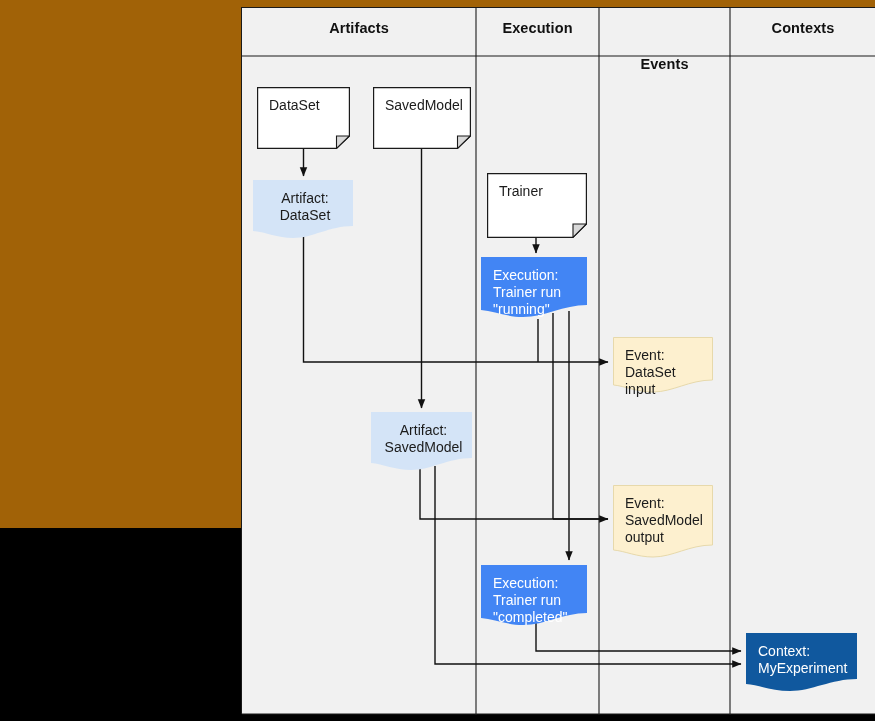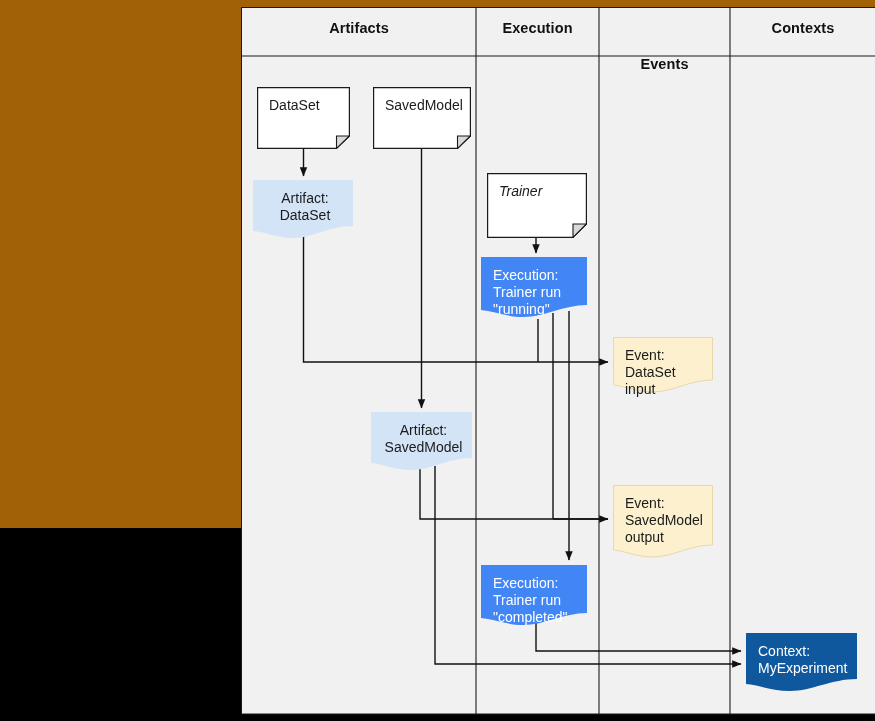--- a/index.html
+++ b/index.html
@@ -140,21 +140,21 @@
     </div>
 
     <div class="node node-artifact" style="left:11px; top:172px; width:100px; height:60px;">
       <svg width="100" height="60" viewBox="0 0 100 60">
         <path d="M 0 0 H 100 V 46 C 76 46 60 58 40 58 C 24 58 12 52 0 51 Z" fill="#d4e4f7"></path>
       </svg>
       <div class="node-label">Artifact:
 DataSet</div>
     </div>
 
-    <div class="node node-doc" style="left:245px; top:165px; width:100px; height:65px;font-style:italic;">
+    <div class="node node-doc" style="left:245px; top:165px; width:100px; height:65px;">
       <svg width="100" height="65" viewBox="0 0 100 65">
         <path d="M 0.6 0.6 H 99.4 V 51 L 86 64.4 H 0.6 Z" fill="#ffffff" stroke="#1a1a1a" stroke-width="1.2"></path>
         <path d="M 99.4 51 L 86 51 L 86 64.4 Z" fill="#d9d9d9" stroke="#1a1a1a" stroke-width="1.1"></path>
       </svg>
       <div class="node-label">Trainer</div>
     </div>
 
     <div class="node node-exec" style="left:239px; top:249px; width:106px; height:62px;">
       <svg width="106" height="62" viewBox="0 0 106 62">
         <path d="M 0 0 H 106 V 48 C 82 48 64 60 42 60 C 26 60 13 54 0 53 Z" fill="#4285f4"></path>

